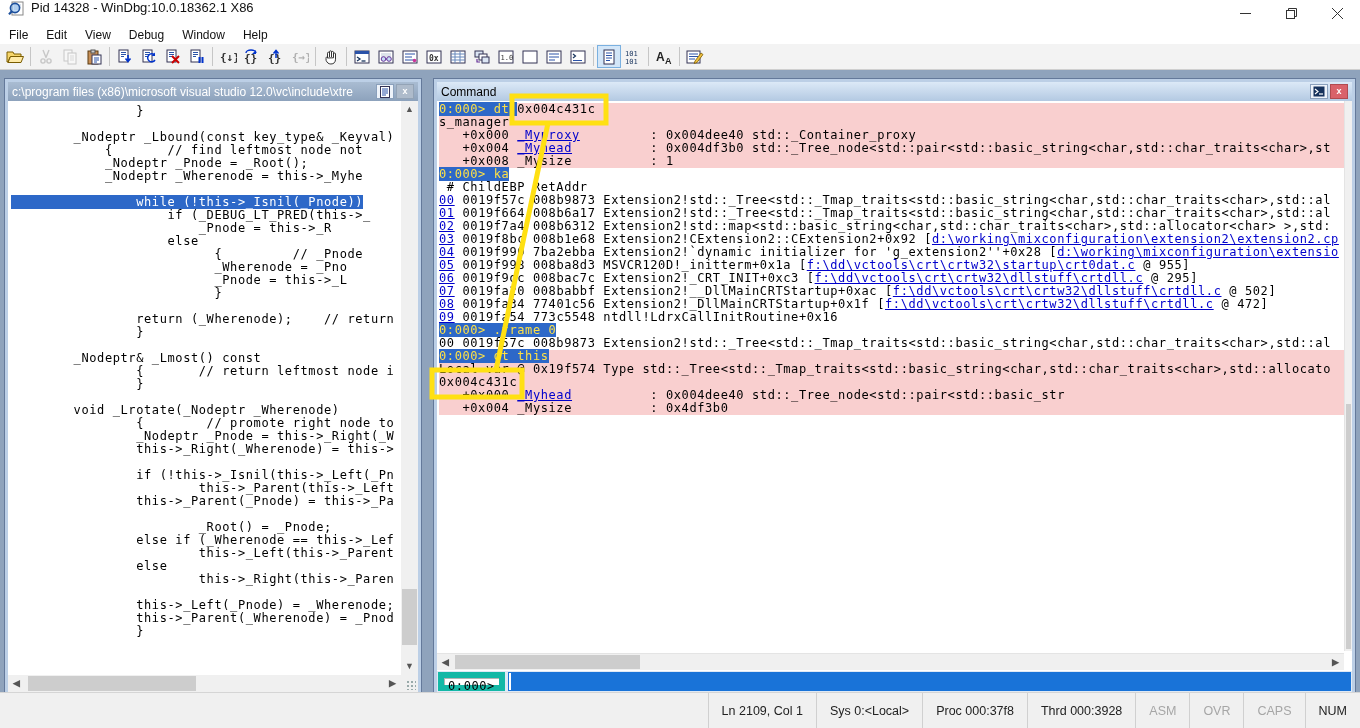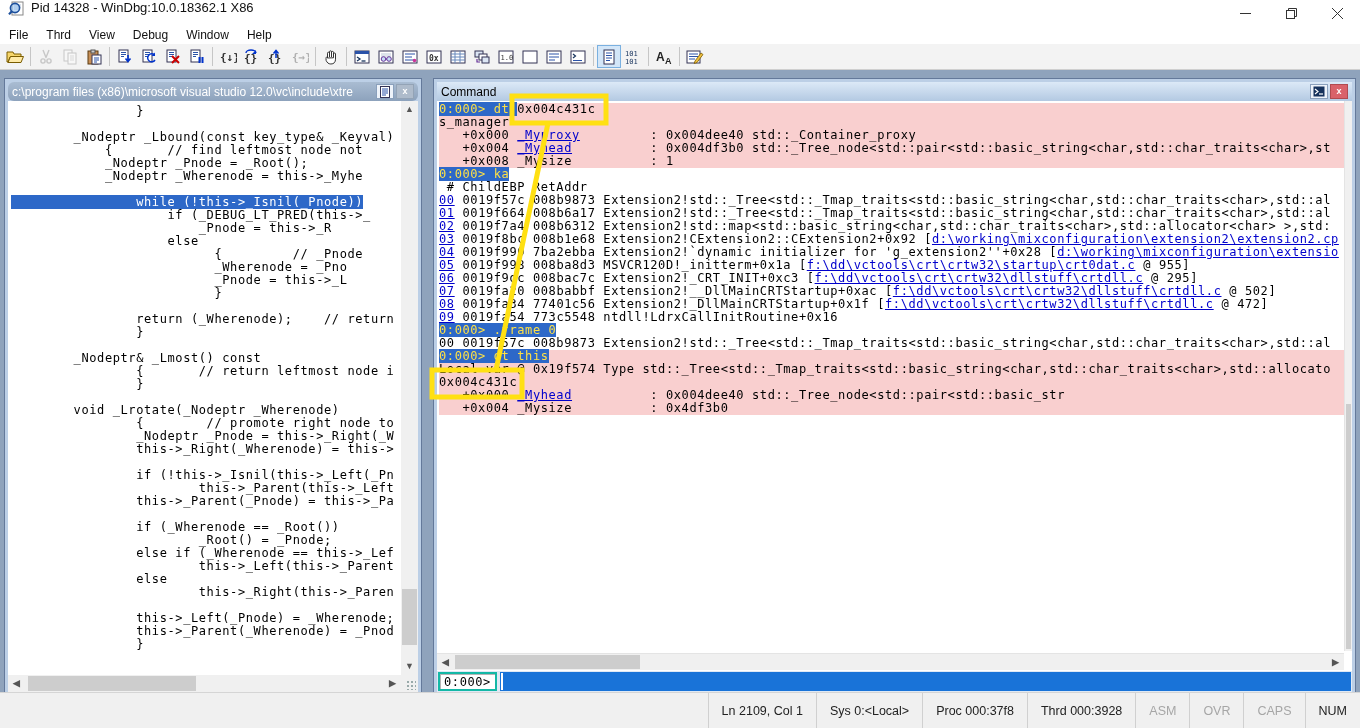--- a/index.html
+++ b/index.html
@@ -20,21 +20,21 @@
   
   .toolbar { position:absolute; top:44px; left:0; right:0; height:26px; background:#f3f3f3; border-bottom:1px solid #cfcfcf; display:flex; align-items:center; padding-left:3px; }
   .tbtn { width:24px; height:23px; display:flex; align-items:center; justify-content:center; border:1px solid transparent; }
   .tbtn.disabled { opacity:.35; filter:grayscale(1); }
   .tbtn.selected { background:#d3e6f8; border:1px solid #7ab0e0; }
   .tsep { width:1px; height:19px; background:#c6c6c6; margin:0 3px; }
 
   
   .panel { position:absolute; border:1px solid #64799a; background:#bccfe6; }
   .ptitle { position:absolute; left:3px; right:3px; top:3px; height:19px; display:flex; align-items:center; font-size:12px; padding:0 4px; white-space:nowrap; overflow:hidden; }
-  .src-title { background:linear-gradient(#a9bcd2,#8da2bc); color:#ffffff;border-radius:6px; }
+  .src-title { background:linear-gradient(#a9bcd2,#8da2bc); color:#ffffff; }
   .cmd-title { background:linear-gradient(#dce9f7,#b3c9e2); color:#000000; }
   .ptitle .spacer { flex:1; }
   .title-btn { flex:none; width:18px; height:15px; margin-left:2px; display:flex; align-items:center; justify-content:center; background:#eef3fa; border:1px solid #8aa0bc; font-size:9px; line-height:1; color:#334; }
   .close-red { background:#d9626a; border-color:#b04a50; color:#fff; font-weight:bold; }
   .close-grey { background:#aebbcb; border-color:#93a3b6; color:#fff; font-weight:bold; }
 
   .mono { font-family:"DejaVu Sans Mono",monospace; font-size:12px; letter-spacing:.6px; }
 
   
   #source-window { left:4px; top:78px; width:418px; height:618px; }
@@ -59,21 +59,21 @@
   #src-vscroll { right:3px; top:22px; bottom:20px; width:17px; }
   #src-hscroll { left:3px; right:20px; bottom:3px; height:17px; }
   #src-corner { position:absolute; right:3px; bottom:3px; width:17px; height:17px; background:#f0f0f0; }
   .grip { position:absolute; right:2px; bottom:2px; width:10px; height:10px;
           background-image:radial-gradient(#9aa 1px, transparent 1.2px); background-size:4px 4px; }
   #cmd-vscroll { right:0; top:0; bottom:41px; width:8px; border-left:1px solid #e4e4e4; }
   #cmd-hscroll { left:0; right:8px; bottom:22px; height:17px; border-top:1px solid #e4e4e4; }
 
   
   .cmd-input-row { position:absolute; left:0; right:0; bottom:0; height:21px; background:#dfe9f5; display:flex; align-items:center; padding:1px; }
-  .prompt-box { font-family:"DejaVu Sans Mono",monospace; font-size:12px; letter-spacing:.6px; background:#fff; border:2px solid #14b8a6; box-shadow:inset 1px 1px 0 #b5b5b5; height:19px; line-height:17px; padding:0 4px; margin-right:3px; color:#000; }
+  .prompt-box { font-family:"DejaVu Sans Mono",monospace; font-size:12px; letter-spacing:.6px; background:#fff; border:6px solid #14b8a6; box-shadow:inset 1px 1px 0 #b5b5b5; height:19px; line-height:17px; padding:0 4px; margin-right:3px; color:#000; }
   .input-field { flex:1; height:19px; background:var(--inputblue); position:relative; }
   .input-field .caret { position:absolute; left:1px; top:1px; bottom:1px; width:2px; background:#fff; }
 
   
   .statusbar { position:absolute; left:0; right:0; bottom:0; height:36px; background:#f0f0f0; border-top:1px solid #d5d5d5; display:flex; align-items:stretch; font-size:12.5px; color:#222; }
   .sb-fill { flex:1; }
   .sb-cell { display:flex; align-items:center; padding:0 13px; border-left:1px solid #d0d0d0; white-space:nowrap; }
   .sb-cell.dim { color:#a6a6a6; }
 
   
@@ -105,21 +105,21 @@
     <div class="win-btn">
       <svg width="11" height="11" viewBox="0 0 11 11">
           <path d="M0 0l11 11M11 0L0 11" stroke="#333" stroke-width="1"></path>
         </svg>
     </div>
   </div>
 </div>
 
 <div class="menubar">
     <div class="menu-item">File</div>
-    <div class="menu-item">Thrd</div>
+    <div class="menu-item">Edit</div>
     <div class="menu-item">View</div>
     <div class="menu-item">Debug</div>
     <div class="menu-item">Window</div>
     <div class="menu-item">Help</div>
   </div>
 
 <div class="toolbar">
     <div class="tbtn">
       <svg width="18" height="16" viewBox="0 0 18 16">
         <path d="M1 3h6l1 2h7v3H4L2 13H1z" fill="#f7d66b" stroke="#7a5c00"></path>
@@ -346,21 +346,20 @@
       <div class="src-line"><span></span></div>
       <div class="src-line"><span>        void _Lrotate(_Nodeptr _Wherenode)</span></div>
       <div class="src-line"><span>                {        // promote right node to </span></div>
       <div class="src-line"><span>                _Nodeptr _Pnode = this-&gt;_Right(_W</span></div>
       <div class="src-line"><span>                this-&gt;_Right(_Wherenode) = this-&gt;</span></div>
       <div class="src-line"><span></span></div>
       <div class="src-line"><span>                if (!this-&gt;_Isnil(this-&gt;_Left(_Pn</span></div>
       <div class="src-line"><span>                        this-&gt;_Parent(this-&gt;_Left</span></div>
       <div class="src-line"><span>                this-&gt;_Parent(_Pnode) = this-&gt;_Pa</span></div>
       <div class="src-line"><span></span></div>
-      <div class="src-line"><span>                if (_Wherenode == _Root())</span></div>
       <div class="src-line"><span>                        _Root() = _Pnode;</span></div>
       <div class="src-line"><span>                else if (_Wherenode == this-&gt;_Lef</span></div>
       <div class="src-line"><span>                        this-&gt;_Left(this-&gt;_Parent</span></div>
       <div class="src-line"><span>                else</span></div>
       <div class="src-line"><span>                        this-&gt;_Right(this-&gt;_Paren</span></div>
       <div class="src-line"><span></span></div>
       <div class="src-line"><span>                this-&gt;_Left(_Pnode) = _Wherenode;</span></div>
       <div class="src-line"><span>                this-&gt;_Parent(_Wherenode) = _Pnod</span></div>
       <div class="src-line"><span>                }</span></div>
     </div>

